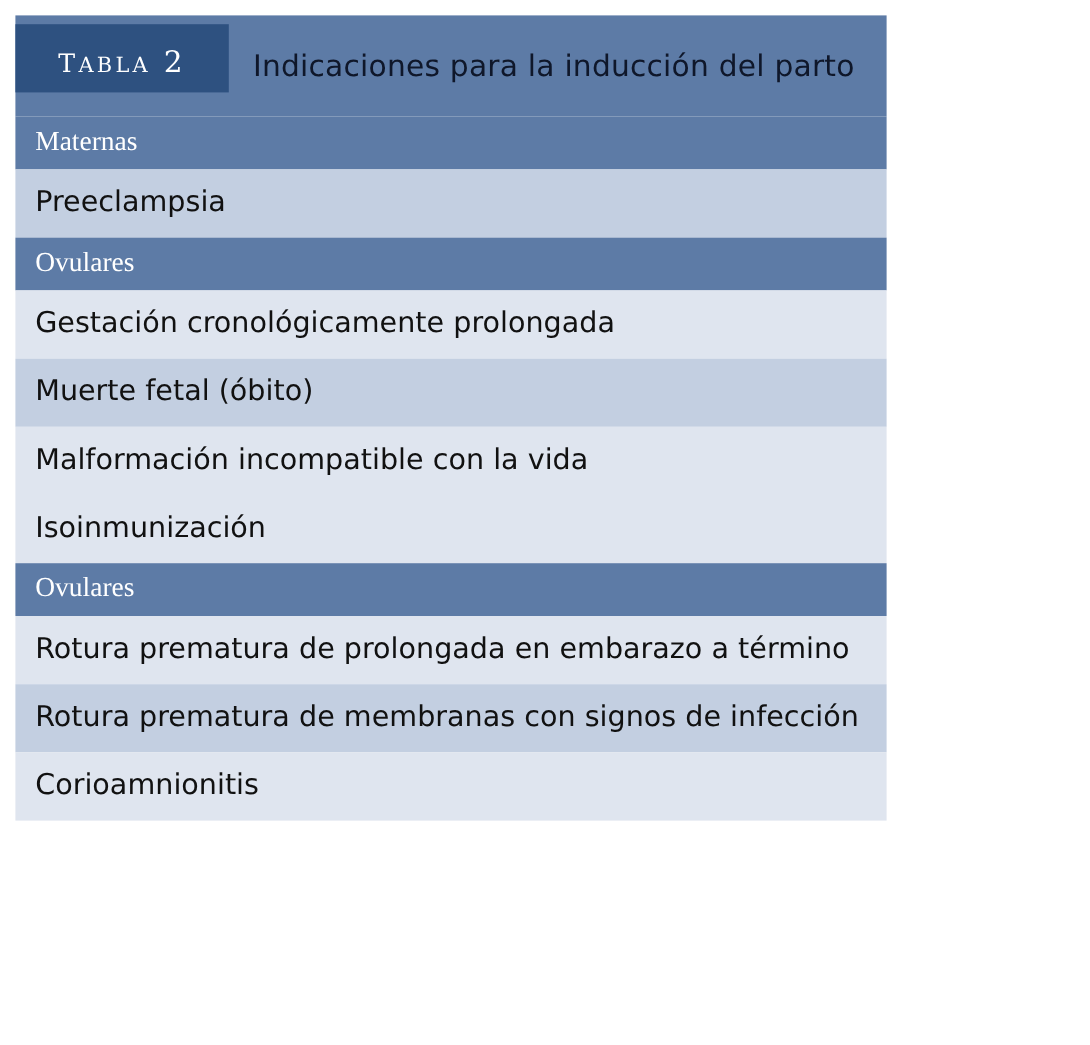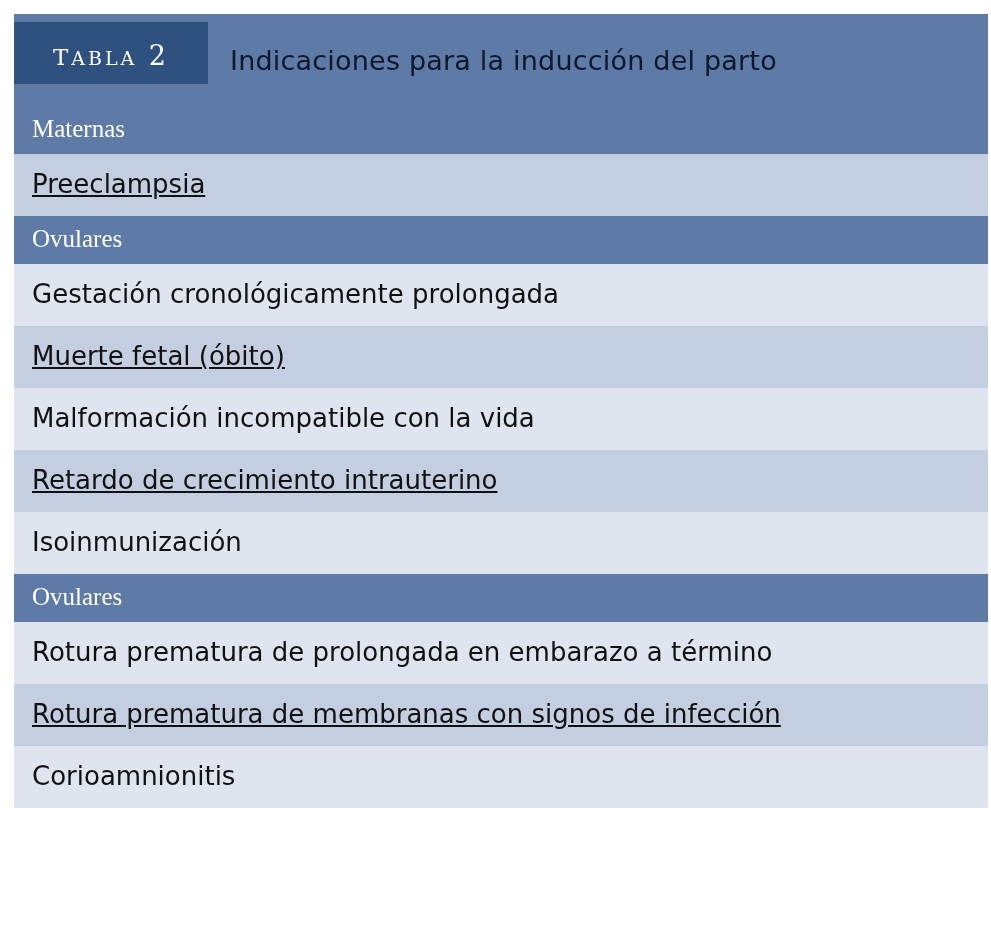--- a/index.html
+++ b/index.html
@@ -14,21 +14,21 @@
     overflow: hidden;
   }
   .table-wrap {
     width: 991px;
     height: 950px;
     box-sizing: border-box;
     padding: 14px 14px 0 14px;
     background: #ffffff;
   }
   .tbl {
-    width: 974px;
+    width: 792px;
     border-collapse: collapse;
     table-layout: fixed;
   }
   
   .hdr-row td {
     padding: 0;
     background: #5d7ba6;
     height: 92px;
     vertical-align: middle;
   }
@@ -84,21 +84,21 @@
   }
   
   tr.item td {
     color: #111111;
     font-size: 26px;
     padding: 11px 0 13px 18px;
     height: 62px;
     box-sizing: border-box;
   }
   tr.item.odd td { background: #dfe5ef; }
-  tr.item.even td { background: #c3cfe1; text-decoration: underline; }
+  tr.item.even td { background: #c3cfe1; }
 </style>
 </head>
 <body>
 
 <div class="table-wrap">
   <table class="tbl">
     <tbody>
       <tr class="hdr-row">
         <td>
           <div class="hdr-inner">
@@ -120,23 +120,20 @@
       </tr>
       <tr class="item odd">
         <td>Gestación cronológicamente prolongada</td>
       </tr>
       <tr class="item even">
         <td>Muerte fetal (óbito)</td>
       </tr>
       <tr class="item odd">
         <td>Malformación incompatible con la vida</td>
       </tr>
-      <tr class="item even">
-        <td>Retardo de crecimiento intrauterino</td>
-      </tr>
       <tr class="item odd">
         <td>Isoinmunización</td>
       </tr>
       <tr class="section">
         <td>Ovulares</td>
       </tr>
       <tr class="item odd">
         <td>Rotura prematura de prolongada en embarazo a término</td>
       </tr>
       <tr class="item even">

